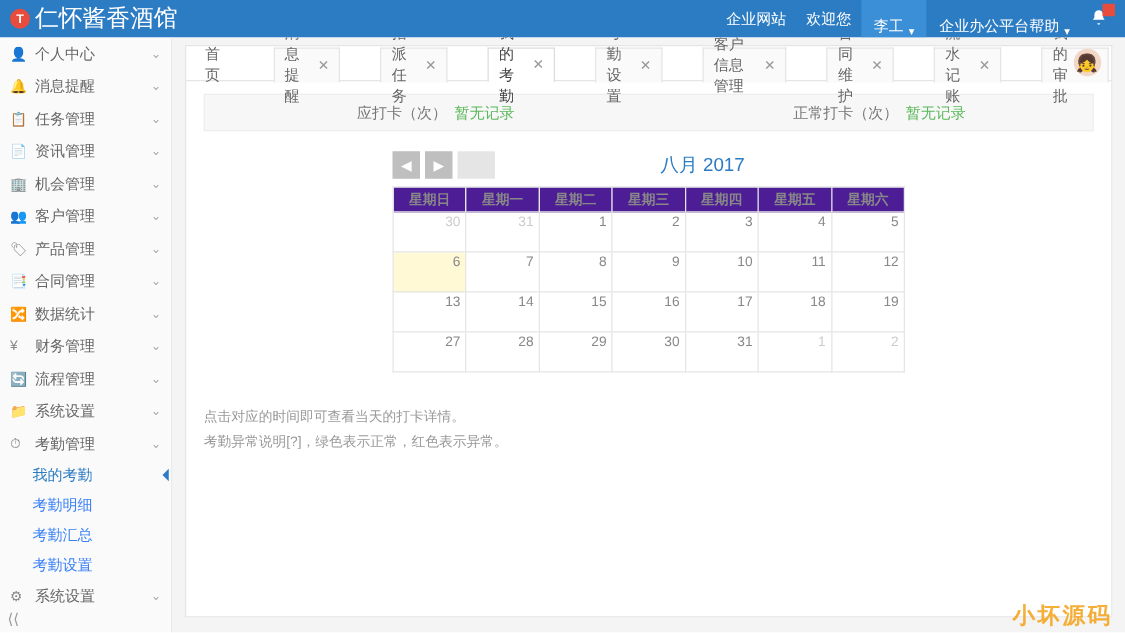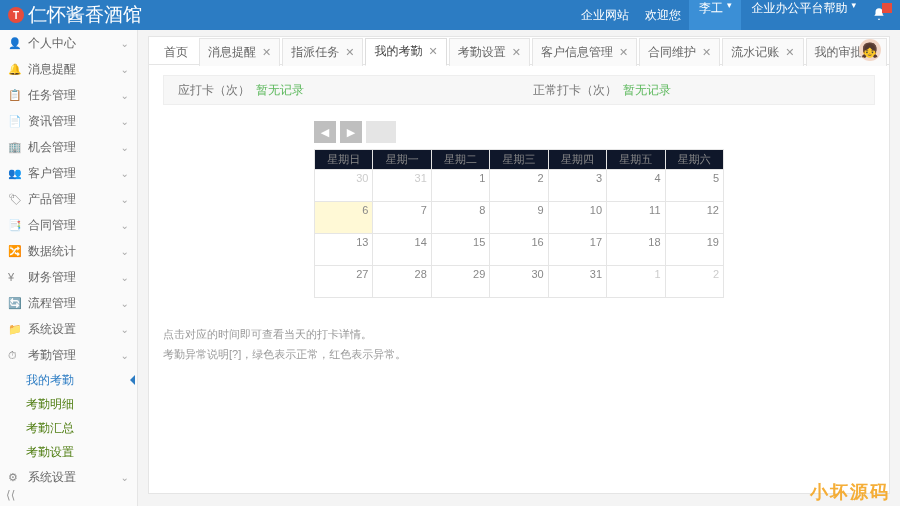--- a/index.html
+++ b/index.html
@@ -4,62 +4,62 @@
 <style>
 * { box-sizing: border-box; margin: 0; padding: 0; }
 body { font-family: "Microsoft YaHei", Arial, sans-serif; font-size: 12px; color: #666; background: #fff; width: 900px; height: 506px; overflow: hidden; position: relative; }
 
 
 .header { height: 30px; background: #2c7cc3; color: #fff; display: flex; align-items: center; padding: 0 8px; }
 .logo { width: 16px; height: 16px; border-radius: 50%; background: #e74c3c; display: flex; align-items: center; justify-content: center; font-size: 10px; font-weight: bold; margin-right: 4px; }
 .app-title { font-size: 19px; color: #fff; }
 .header-spacer { flex: 1; }
 .header-link { color: #fff; font-size: 12px; margin: 0 8px; cursor: pointer; }
-.header-menu { color: #fff; font-size: 12px; padding: 0 10px; height: 30px; display: flex; align-items: flex-start; cursor: pointer; }
+.header-menu { color: #fff; font-size: 12px; padding: 0 10px; height: 30px; display: flex; align-items: flex-end; cursor: pointer; }
 .header-menu.active { background: #3b8fd6; }
 .chev { margin-left: 4px; font-size: 9px; }
 .bell { position: relative; margin: 0 6px; }
 .bell-badge { position: absolute; top: -4px; right: -6px; background: #e74c3c; width: 10px; height: 10px; font-size: 8px; color:#fff; display:flex;align-items:center;justify-content:center; }
 
 
 .sidebar { position: absolute; top: 30px; left: 0; width: 138px; bottom: 0; background: #fafafa; border-right: 1px solid #e5e5e5; overflow-y: auto; }
 .side-item { display: flex; align-items: center; height: 26px; padding: 0 8px; cursor: pointer; color: #666; position: relative; }
 .side-item .icon { width: 14px; margin-right: 6px; font-size: 11px; color: #888; }
 .side-item .exp { position: absolute; right: 8px; font-size: 10px; color: #aaa; }
 .side-item.open .exp { transform: rotate(0deg); }
-.side-sub { padding-left: 26px; height: 24px; display: flex; align-items: center; cursor: pointer; color: #4d7c0f; position:relative;}
+.side-sub { padding-left: 26px; height: 24px; display: flex; align-items: center; cursor: pointer; color: #3b82f6; position:relative;}
 .side-sub.active { color: #2c7cc3; }
 .side-sub.active::after { content:""; position:absolute; right:2px; top:7px; border:5px solid transparent; border-right-color:#2c7cc3;}
 .collapse-btn { position: absolute; bottom: 4px; left: 6px; font-size: 12px; color: #999; cursor:pointer;}
 
 
 .main { position: absolute; top: 30px; left: 138px; right: 0; bottom: 0; background: #f4f4f4; padding: 6px 10px; overflow: hidden; }
-.tabs { display: flex; align-items: center; background: #fff; border: 1px solid #e5e5e5; border-bottom: none; height: 28px; padding-left: 6px; position:relative;}
+.tabs { display: flex; align-items: center; background: #fff; border: 1px solid #e5e5e5; border-bottom: none; height: 28px; padding-left: 6px; position:relative;gap:30px;}
 .tab { display: flex; align-items: center; height: 28px; padding: 0 8px; color: #666; cursor: pointer; border: 1px solid transparent; margin-right: 2px; position:relative; top:1px; background:#fafafa; border:1px solid #e5e5e5; border-bottom:none;}
 .tab.first { background:transparent; border-color:transparent;}
 .tab.active { background: #fff; color: #444; border:1px solid #ddd; border-bottom:1px solid #fff;}
 .tab .x { margin-left: 6px; font-size: 11px; color: #999; }
 .avatar { position: absolute; right: 8px; top: 2px; width: 22px; height: 22px; border-radius: 50%; background: #f2d6c6; display:flex;align-items:center;justify-content:center;font-size:14px;}
 
 .content { background: #fff; border: 1px solid #e5e5e5; padding: 10px 14px; min-height: 430px; }
 
-.stats { display: flex; background: #f7f7f7; border: 1px solid #eee; height: 30px; align-items: center; margin-bottom: 16px; }
+.stats { display: flex; background: #f7f7f7; border: 1px solid #eee; height: 30px; align-items: center; margin-bottom: 16px; text-align: center; }
 .stat { flex: 1; padding-left: 14px; font-size: 12px; color: #777; }
 .stat .v-green { color: #5cb85c; margin-left: 6px; }
 .stat .v-red { color: #e74c3c; margin-left: 6px; }
 
 .cal-wrap { width: 410px; margin: 0 auto; }
 .cal-nav { display: flex; align-items: center; margin-bottom: 6px; }
 .nav-btn { width: 22px; height: 22px; background: #bfbfbf; color: #fff; display: flex; align-items: center; justify-content: center; margin-right: 4px; cursor: pointer; font-size:11px;}
 .nav-btn.disabled { opacity: .4; cursor:default; width:30px;}
 .cal-title { flex: 1; text-align: center; font-size: 15px; color: #2c7cc3; font-weight: normal; }
 .cal-title .y { color: #2c7cc3; }
 
 .cal { width: 100%; border-collapse: collapse; table-layout: fixed; }
-.cal th { border: 1px solid #e5e5e5; background: #0f172a; font-weight: normal; font-size: 11px; color: #888; height: 20px; }
+.cal th { border: 1px solid #e5e5e5; background: #4c1d95; font-weight: bold; font-size: 11px; color: #888; height: 20px; }
 .cal td { border: 1px solid #e5e5e5; height: 32px; vertical-align: top; text-align: right; padding: 2px 4px; font-size: 11px; color: #888; cursor:pointer;}
 .cal td.other { color: #ccc; }
 .cal td.today { background: #fff9d6; }
 
 .notes { margin-top: 27px; color: #999; font-size: 11px; line-height: 1.8; }
 
 .watermark { position: absolute; right: 10px; bottom: 2px; font-size: 18px; color: #f4a623; opacity: .9; font-weight: bold; letter-spacing: 2px; }
 </style>
 </head>
 <body>
@@ -207,20 +207,23 @@
     <div class="stats">
       <div class="stat"><span>应打卡（次）</span><span class="v-green">暂无记录</span></div>
       <div class="stat"><span>正常打卡（次）</span><span class="v-green">暂无记录</span></div>
     </div>
 
     <div class="cal-wrap">
       <div class="cal-nav">
         <div class="nav-btn">◀</div>
         <div class="nav-btn">▶</div>
         <div class="nav-btn disabled"></div>
+        <div class="cal-title">
+          <span>八月</span> <span class="y">2017</span>
+        </div>
       </div>
       <table class="cal">
         <thead>
             <tr id="cal-head">
               <th>星期日</th>
               <th>星期一</th>
               <th>星期二</th>
               <th>星期三</th>
               <th>星期四</th>
               <th>星期五</th>

